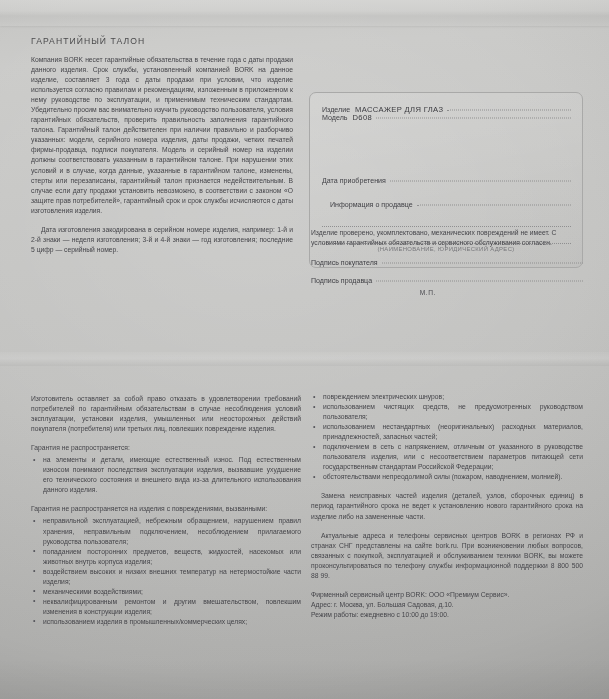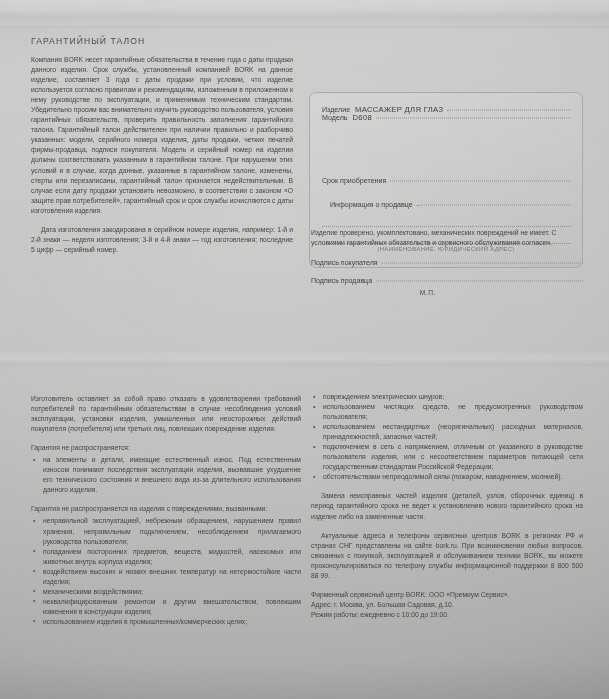--- a/index.html
+++ b/index.html
@@ -246,21 +246,21 @@
     </div>
 
     <div class="field" style="top:20px;">
       <span class="lbl">Модель</span>
       <span class="val">D608</span>
       <span class="dots"></span>
     </div>
 
 
     <div class="field" style="top:84px;">
-      <span class="lbl">Срок приобретения</span>
+      <span class="lbl">Дата приобретения</span>
       <span class="dots"></span>
     </div>
 
     <div class="field" style="top:108px;padding-left:8px;">
       <span class="lbl">Информация о продавце</span>
       <span class="dots"></span>
     </div>
 
     <div class="dotline" style="top:133px;"></div>
     <div class="dotline" style="top:150px;"></div>

